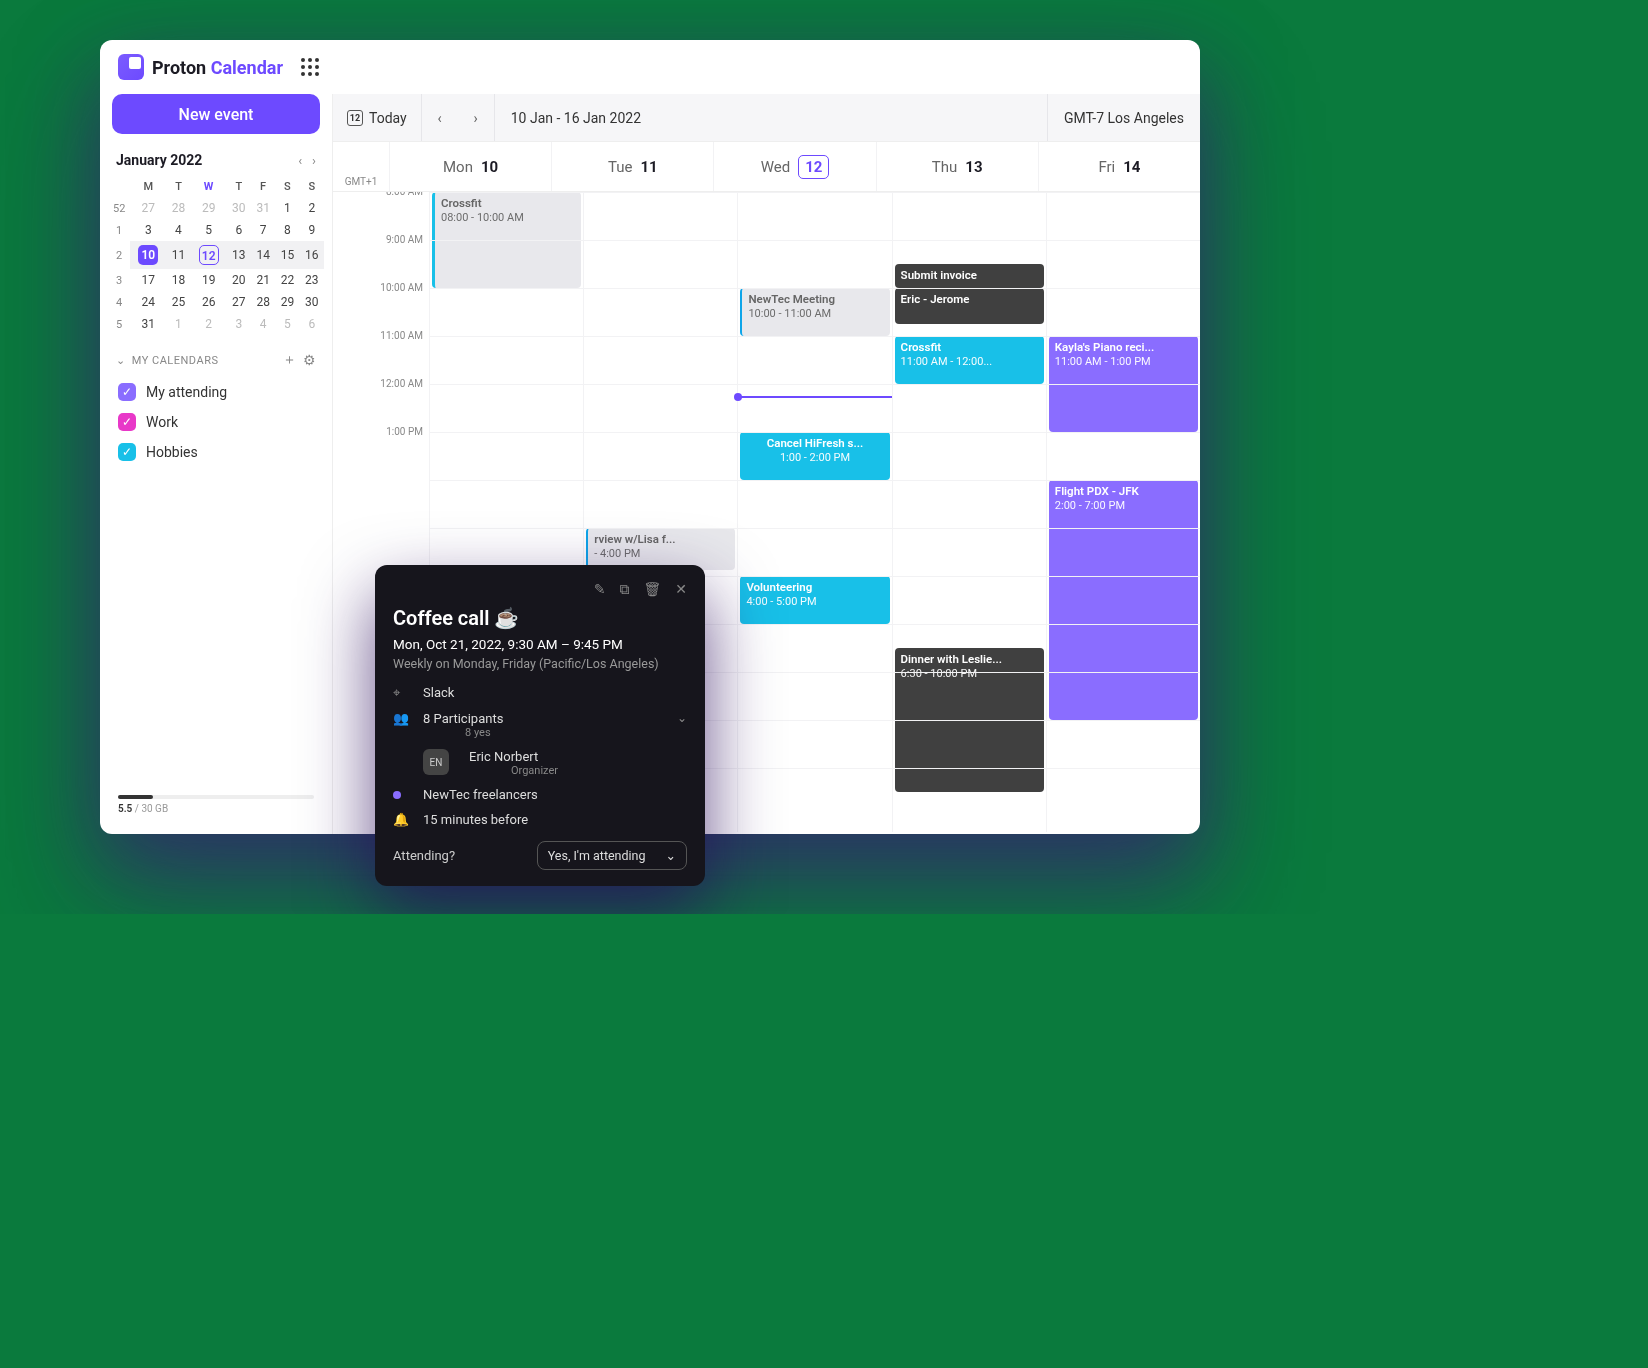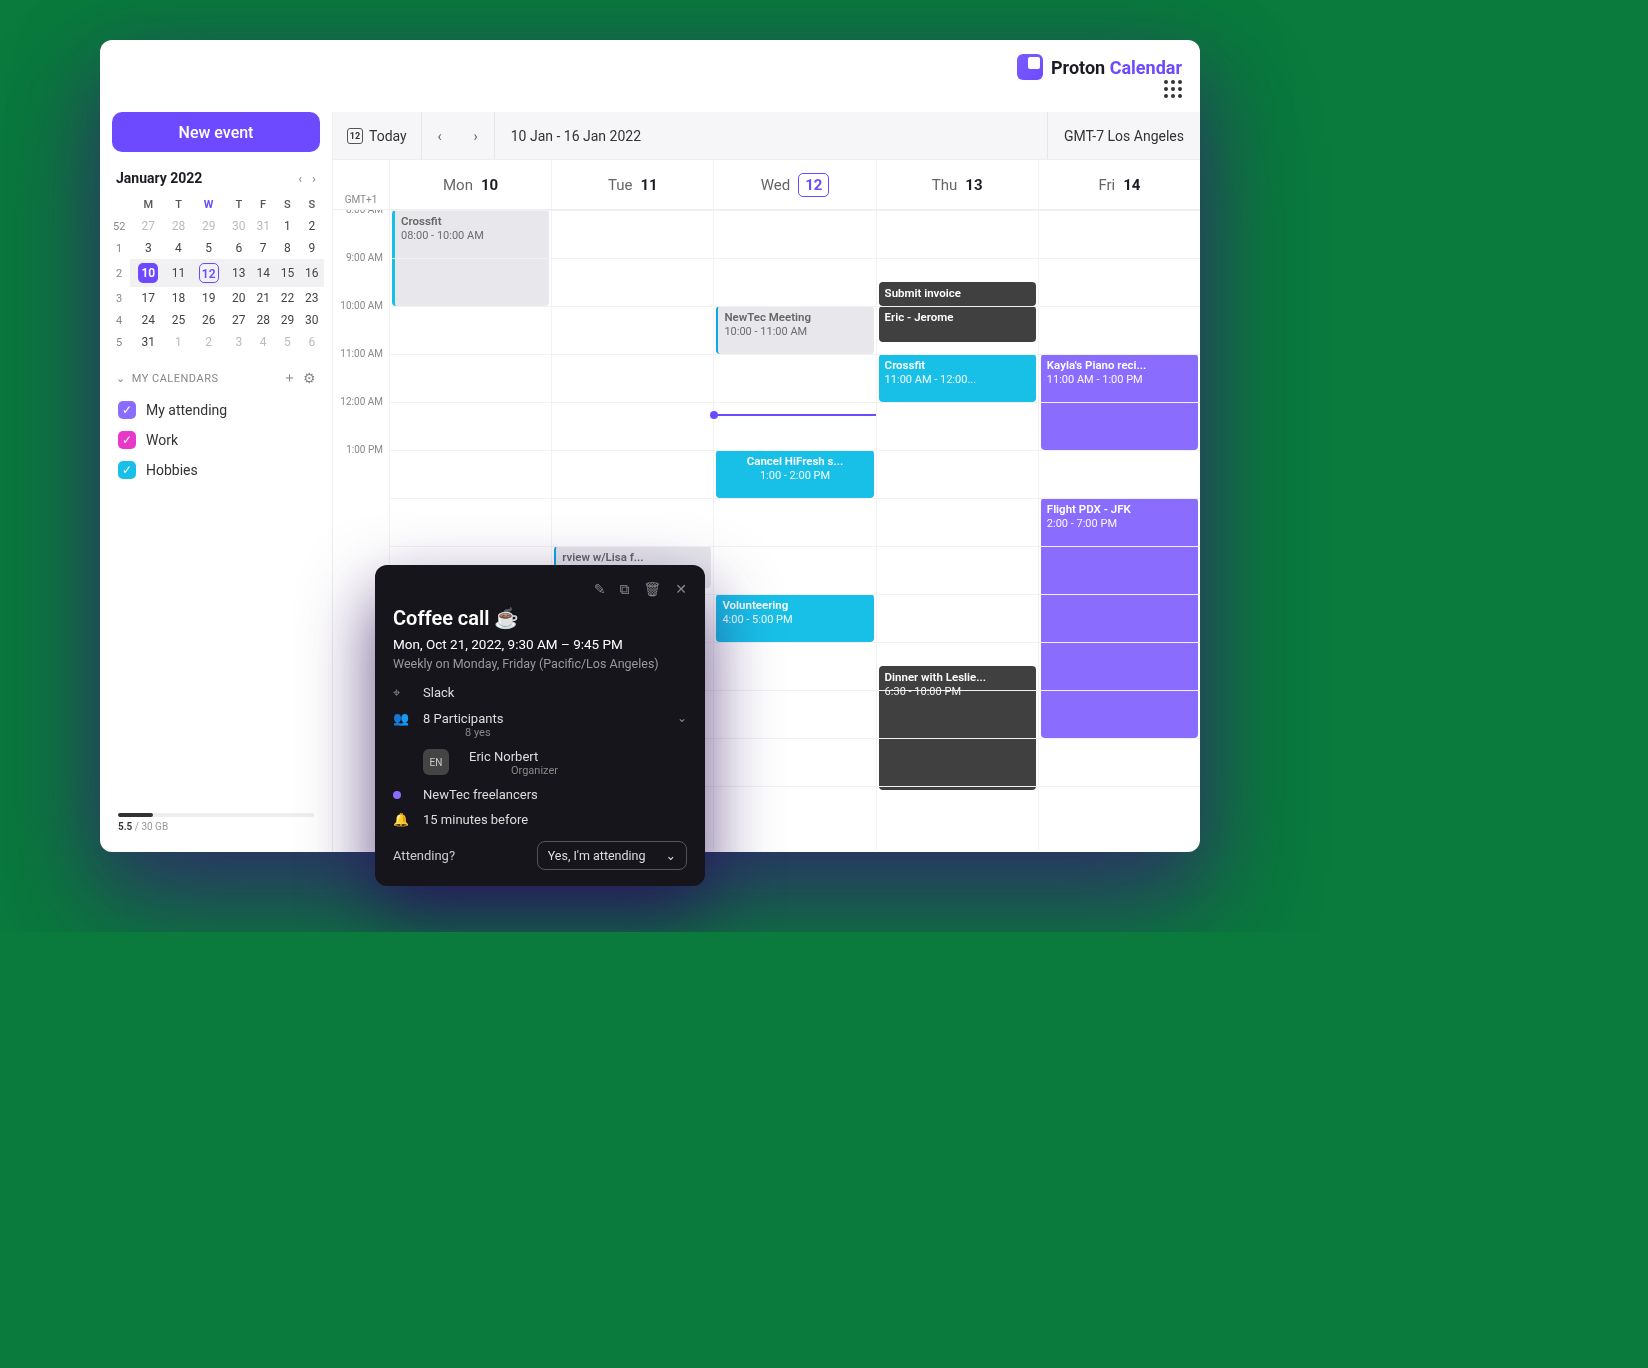--- a/index.html
+++ b/index.html
@@ -1,18 +1,18 @@
 <!DOCTYPE html>
 <html><head>
 <meta charset="utf-8">
 <style>
 * { box-sizing: border-box; margin: 0; padding: 0; font-family: -apple-system, BlinkMacSystemFont, 'Segoe UI', Roboto, sans-serif; }
 body { background: #0a7a3d; padding: 40px 0 80px 100px; }
 .app-window { width: 1100px; background: #fff; border-radius: 12px; box-shadow: 0 30px 80px rgba(60,20,120,0.5), 0 60px 120px rgba(60,20,120,0.4); position: relative; overflow: visible; }
-.top-bar { display: flex; align-items: flex-end; padding: 14px 18px; flex-direction: column; }
+.top-bar { display: flex; align-items: center; padding: 14px 18px; }
 .logo { display: flex; align-items: center; gap: 8px; }
 .logo-mark { width: 26px; height: 26px; background: linear-gradient(135deg,#7b5cff,#6d4aff); border-radius: 6px; position: relative; }
 .logo-mark::after { content: ''; position: absolute; right: 3px; top: 3px; width: 12px; height: 12px; background: #fff; border-radius: 2px; }
 .logo-text { font-size: 18px; font-weight: 700; }
 .logo-text .p1 { color: #1c1b24; }
 .logo-text .p2 { color: #6d4aff; }
 .app-grid-icon { margin-left: 18px; cursor: pointer; display: grid; grid-template-columns: repeat(3,4px); grid-template-rows: repeat(3,4px); gap: 3px; }
 .app-grid-icon span { background: #333; border-radius: 50%; }
 .body-row { display: flex; height: 740px; }
 
@@ -55,21 +55,21 @@
 .tb-nav span { width:36px; text-align:center; color:#666; cursor:pointer; font-size:14px; }
 .tb-range { padding:0 16px; font-size:14px; color:#333; flex:1; }
 .tb-tz { padding:0 16px; font-size:14px; color:#333; border-left:1px solid #e6e6ea; height:100%; display:flex; align-items:center; }
 .day-header { display:flex; border-bottom:1px solid #eee; height:50px; }
 .tz-col { width:56px; font-size:10px; color:#888; display:flex; align-items:flex-end; justify-content:center; padding-bottom:4px; }
 .day-head { flex:1; display:flex; align-items:center; justify-content:center; gap:8px; font-size:15px; border-left:1px solid #f2f2f4; }
 .day-head .dn { color:#666; }
 .day-head .dd { font-weight:700; color:#1c1b24; }
 .day-head.today .dd { color:#6d4aff; border:1.5px solid #6d4aff; border-radius:5px; padding:2px 6px; }
 .grid-wrap { flex:1; overflow:hidden; position:relative; }
-.grid { display:flex; position:relative; height: 640px; }
+.grid { display:flex; position:relative; height: 640px; margin-left: 40px; }
 .time-col { width:56px; }
 .time-col div { height:48px; font-size:10px; color:#888; text-align:right; padding-right:6px; position:relative; top:-6px; }
 .day-col { flex:1; border-left:1px solid #f2f2f4; position:relative; }
 .hour-line { position:absolute; left:56px; right:0; border-top:1px solid #f2f2f4; }
 .evt { position:absolute; left:2px; right:2px; border-radius:4px; padding:4px 6px; font-size:11.5px; color:#fff; line-height:1.3; overflow:hidden; cursor:pointer; }
 .evt .t { font-weight:600; white-space:nowrap; overflow:hidden; text-overflow:ellipsis; }
 .evt .s { font-size:11px; opacity:0.95; white-space:nowrap; overflow:hidden; text-overflow:ellipsis; }
 .evt.grey { background:#e8e8ec; color:#666; border-left:3px solid #18c0e8; }
 .evt.grey2 { background:#e8e8ec; color:#666; border-left:2px solid #0ea5e9; }
 .evt.pink { background:#404040; }
@@ -319,21 +319,21 @@
               <div class="evt pink" style="top: 72px; height: 24px;">
                 <div class="t">Submit invoice</div>
               </div>
               <div class="evt pink" style="top: 96px; height: 36px;">
                 <div class="t">Eric - Jerome</div>
               </div>
               <div class="evt cyan" style="top: 144px; height: 48px;">
                 <div class="t">Crossfit</div>
                 <div class="s">11:00 AM - 12:00...</div>
               </div>
-              <div class="evt pink" style="top: 456px; height: 124px;">
+              <div class="evt pink" style="top: 456px; height: 144px;">
                 <div class="t">Dinner with Leslie...</div>
                 <div class="s">6:30 - 10:00 PM</div>
               </div>
             </div>
           <div class="day-col" id="col-fri">
               <div class="evt purple" style="top: 144px; height: 96px;">
                 <div class="t">Kayla's Piano reci...</div>
                 <div class="s">11:00 AM - 1:00 PM</div>
               </div>
               <div class="evt purple" style="top: 288px; height: 240px;">

